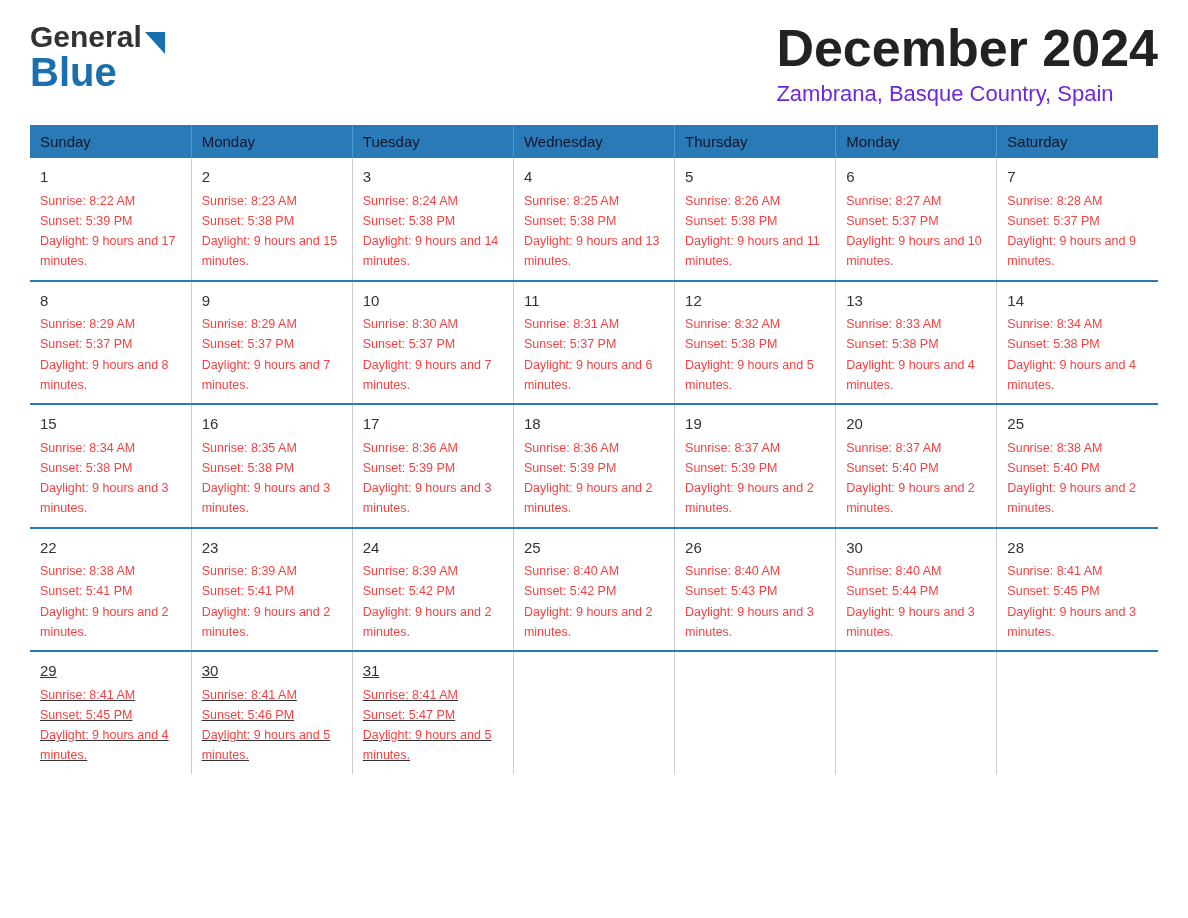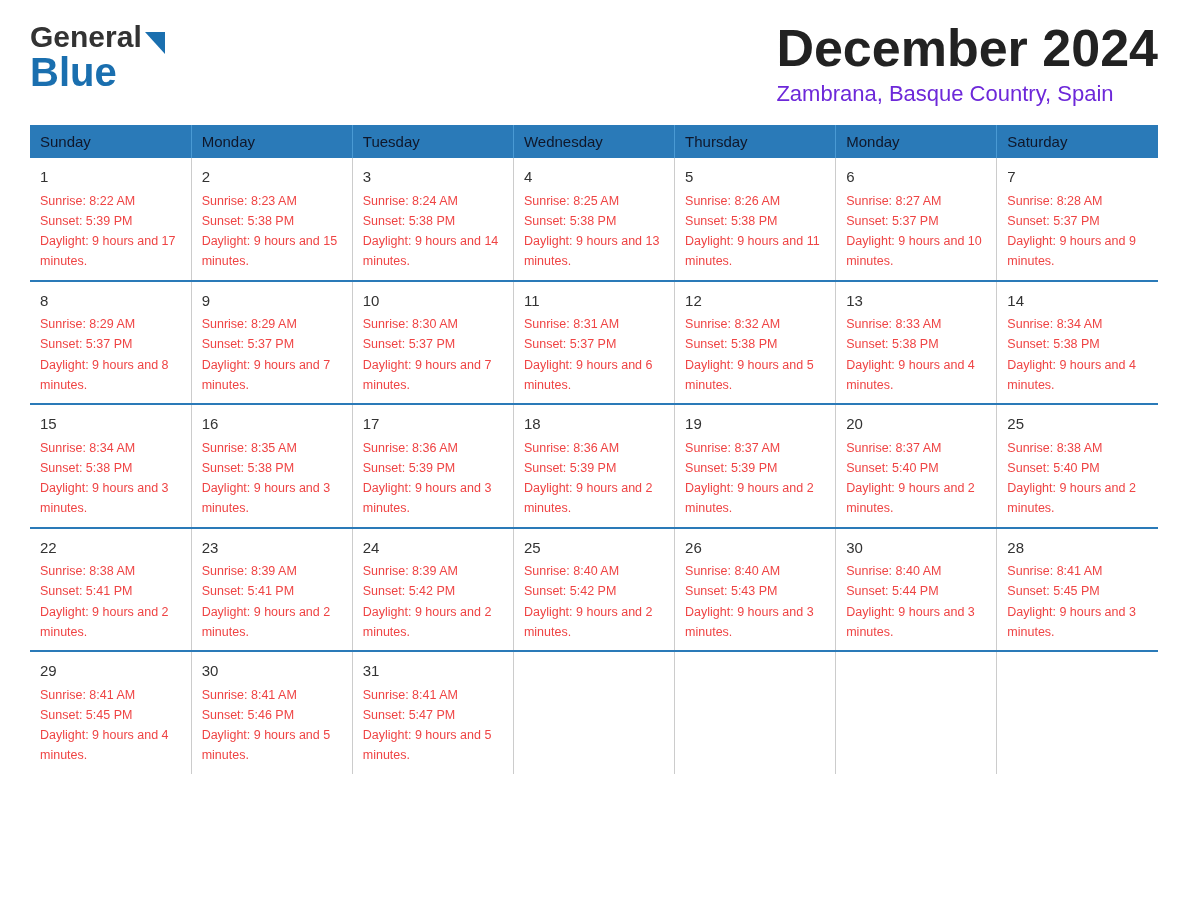--- a/index.html
+++ b/index.html
@@ -65,20 +65,21 @@
       font-weight: normal;
       display: block;
       margin-bottom: 2px;
     }
     tbody tr td .day-info {
       font-size: 12.5px;
       color: #ef4444;
     }
     tbody tr:last-child td {
       border-bottom: none;
+      text-decoration: underline;
     }
   </style>
 </head>
 <body>
 
 <div class="header">
   <div class="logo">
     <div style="display:flex; align-items:flex-end;">
       <span style="font-size:30px; font-weight:bold; color:#333;">General</span>
       <svg width="20" height="22" viewBox="0 0 20 22" style="margin-left:3px; margin-top:-2px;">

